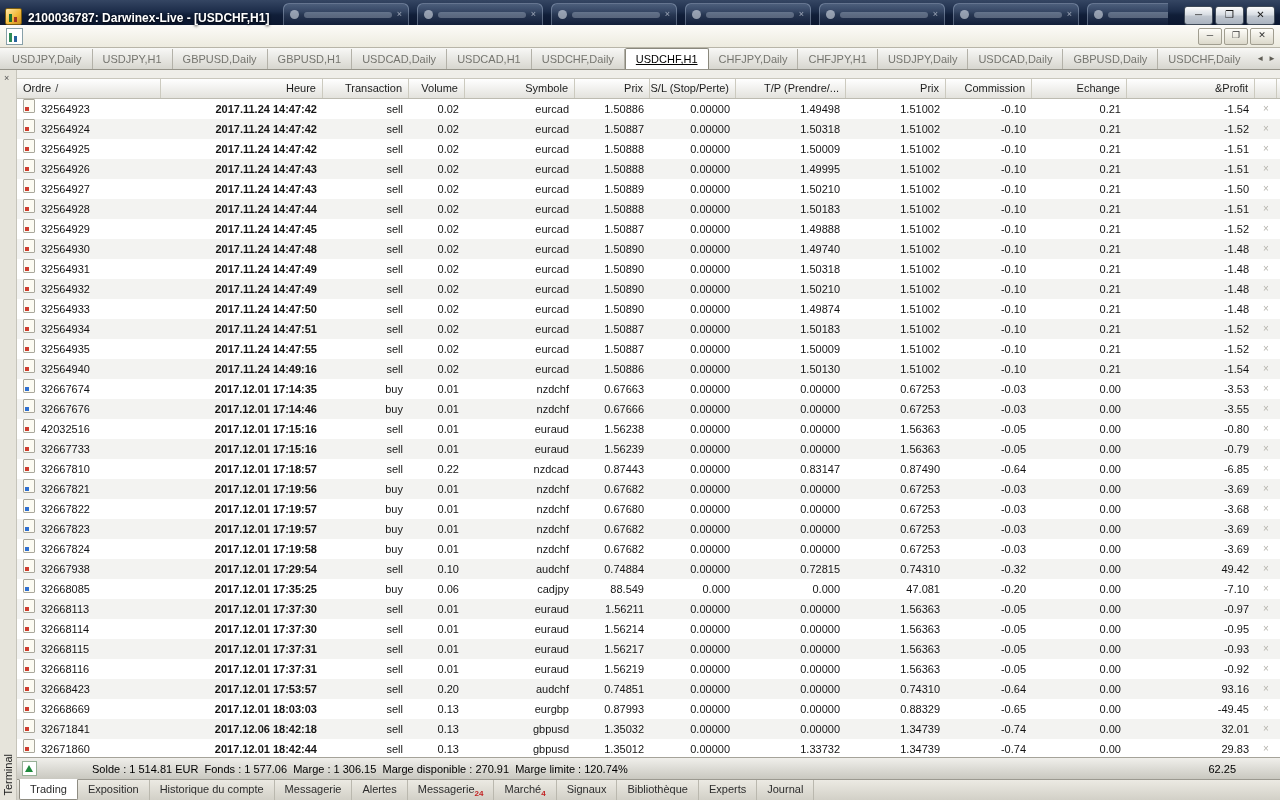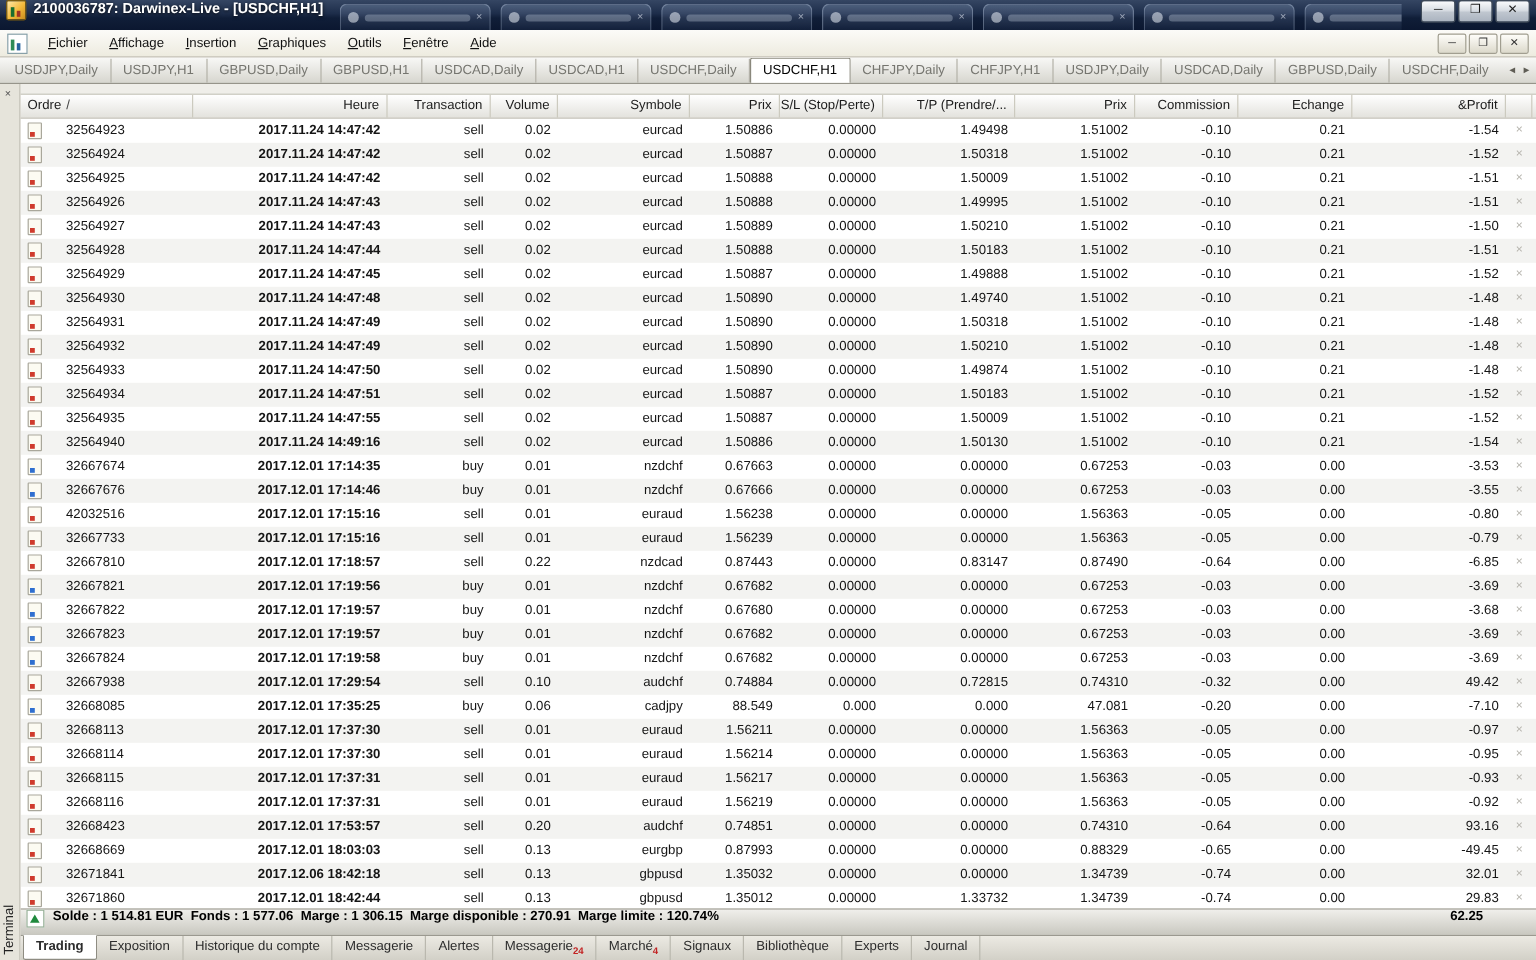--- a/index.html
+++ b/index.html
@@ -1,21 +1,21 @@
 <!DOCTYPE html>
 <html><head>
 <meta charset="utf-8">
 <style>
   html,body{margin:0;padding:0}
   body{width:1280px;height:800px;overflow:hidden;background:#0b1730;
        font-family:"Liberation Sans","DejaVu Sans",sans-serif;font-size:11px;color:#000;}
   .app{width:1280px;height:800px;display:flex;flex-direction:column;background:#f4f3ef;}
 
   
-  .titlebar{height:25px;flex:none;position:relative;display:flex;align-items:flex-start;padding:0 5px;color:#fff;
+  .titlebar{height:25px;flex:none;position:relative;display:flex;align-items:flex-end;padding:0 5px;color:#fff;
             background:linear-gradient(#354663 0%,#1d2d4a 45%,#101e38 60%,#0b1730 100%);}
   .app-icon{width:15px;height:15px;margin-right:6px;border-radius:2px;flex:none;position:relative;z-index:2;
             background:linear-gradient(135deg,#ffe9a8,#f3b93a 55%,#c98d1e);border:1px solid #7a5c10;}
   .app-icon::before{content:"";position:absolute;left:3px;bottom:2px;width:3px;height:8px;background:#1b6e2f;}
   .app-icon::after{content:"";position:absolute;left:8px;bottom:2px;width:3px;height:5px;background:#a33322;}
   .title-text{position:relative;z-index:2;font-size:12px;font-weight:bold;white-space:nowrap;
               text-shadow:0 1px 3px rgba(0,0,0,.9);}
   .bgtabs{position:absolute;left:283px;right:112px;top:3px;bottom:0;display:flex;gap:8px;align-items:flex-end;overflow:hidden;z-index:1;}
   .bgtab{flex:none;width:112px;height:21px;border-radius:6px 6px 0 0;display:flex;align-items:center;padding:0 6px;gap:5px;
          background:linear-gradient(rgba(150,170,200,.30),rgba(60,80,115,.16));
@@ -40,21 +40,21 @@
   .mdi-controls{margin-left:auto;display:flex;gap:2px;}
   .mdibtn{width:22px;height:15px;border:1px solid #a19e90;border-radius:2px;color:#333;
           background:linear-gradient(#fefdf9,#dcd9cb);font-size:9px;line-height:13px;text-align:center;}
 
   
   .charttabs{height:21px;flex:none;position:relative;display:flex;padding:0 32px 0 2px;
              background:linear-gradient(#f8f8f6,#d7d6cf);border-bottom:1px solid #96948a;}
   .ctabs{display:flex;align-items:flex-end;height:21px;overflow:hidden;}
   .ctab{height:20px;line-height:20px;padding:0 10px;color:#75756f;border-right:1px solid #b3b1a8;white-space:nowrap;}
   .ctab.active{background:#fff;border:1px solid #8a887c;border-bottom-color:#fff;border-radius:2px 2px 0 0;
-               color:#000;margin-bottom:-1px;position:relative;z-index:1;}
+               color:#000;margin-bottom:-1px;position:relative;z-index:1;text-decoration:underline;}
   .tab-scroll{position:absolute;right:4px;top:4px;display:flex;gap:4px;}
   .scrollbtn{color:#5f5d55;font-size:8px;line-height:13px;}
 
   
   .bodyrow{flex:1;display:flex;min-height:0;}
   .left-strip{width:16px;flex:none;background:#e6e4db;border-right:1px solid #c6c4ba;position:relative;}
   .strip-close{position:absolute;top:3px;left:4px;font-size:9px;color:#555;}
   .strip-label{position:absolute;bottom:4px;left:2px;writing-mode:vertical-rl;transform:rotate(180deg);
                font-size:11px;color:#222;}
   .terminal{flex:1;display:flex;flex-direction:column;min-width:0;background:#efeee9;}
@@ -67,41 +67,41 @@
   .hc.r{justify-content:flex-end;}
   .hc .sort{margin-left:4px;color:#444;}
   .c0{width:144px}.c1{width:162px}.c2{width:86px}.c3{width:56px}.c4{width:110px}.c5{width:75px}
   .c6{width:86px}.c7{width:110px}.c8{width:100px}.c9{width:86px}.c10{width:95px}.c11{width:128px}.c12{width:22px}
   .rows{flex:1;background:#fff;overflow:hidden;}
   .trow{display:flex;height:20px;line-height:20px;}
   .trow:nth-child(even){background:#f3f3f1;}
   .cell{padding:0 6px;white-space:nowrap;overflow:hidden;flex:none;box-sizing:border-box;color:#151515;}
   .cell.r{text-align:right;}
   .cell.c1{font-weight:bold;}
-  .order-cell{display:flex;align-items:center;gap:20px;}
+  .order-cell{display:flex;gap:6px;}
   .doc{width:10px;height:12px;background:#fcfbf2;border:1px solid #a9a79b;border-radius:1px;position:relative;flex:none;}
   .doc::after{content:"";position:absolute;left:1px;bottom:1px;width:4px;height:4px;}
   .doc.sell::after{background:#cf3b2d;}
   .doc.buy::after{background:#2f6fd0;}
   .close-cell{color:#b5b3ac;text-align:center;padding:0;font-size:10px;}
 
   
-  .balance-row{height:21px;flex:none;display:flex;align-items:flex-start;font-weight:bold;padding-left:3px;
-               background:linear-gradient(#f0efeb,#c9c8c0);border-top:1px solid #a5a399;}
+  .balance-row{height:21px;flex:none;display:flex;align-items:center;font-weight:normal;padding-left:3px;
+               background:linear-gradient(#f0efeb,#c9c8c0);border-top:1px solid #a5a399;gap:48px;}
   .bal-icon{width:13px;height:13px;flex:none;border:1px solid #97b097;background:#fff;margin:0 7px 0 2px;position:relative;}
   .bal-icon::after{content:"";position:absolute;left:2px;top:3px;width:0;height:0;
                    border-left:4px solid transparent;border-right:4px solid transparent;border-bottom:7px solid #1f8a3d;}
   .bal-text{white-space:pre;color:#000;}
   .bal-profit{margin-left:auto;padding-right:44px;}
 
   
   .bottom-tabs{height:20px;flex:none;display:flex;align-items:stretch;padding-left:2px;
                background:linear-gradient(#eceae3,#d2d0c7);border-top:1px solid #9b9990;}
   .btab{padding:0 10px;line-height:19px;color:#2c2c2c;border-right:1px solid #bab8ae;white-space:nowrap;}
-  .btab.active{background:#fff;font-weight:bold;border:1px solid #8e8c82;border-top-color:#fff;margin-top:-1px;
+  .btab.active{background:#fff;font-weight:normal;border:1px solid #8e8c82;border-top-color:#fff;margin-top:-1px;
                border-radius:0 0 2px 2px;position:relative;z-index:1;}
   .badge{color:#c22222;font-size:8px;vertical-align:-3px;margin-left:0;font-weight:bold;}
 </style>
 </head>
 <body>
 
 <div class="app">
 
   <div class="titlebar">
     <span class="app-icon"></span>
@@ -144,29 +144,20 @@
       </div>
     <div class="win-controls">
       <span class="winbtn">─</span>
       <span class="winbtn">❐</span>
       <span class="winbtn">✕</span>
     </div>
   </div>
 
   <div class="menubar">
     <span class="mt-icon"></span>
-    <div class="menu-items" id="menu-items">
-        <span class="menu-item">Fichier</span>
-        <span class="menu-item">Affichage</span>
-        <span class="menu-item">Insertion</span>
-        <span class="menu-item">Graphiques</span>
-        <span class="menu-item">Outils</span>
-        <span class="menu-item">Fenêtre</span>
-        <span class="menu-item">Aide</span>
-      </div>
     <div class="mdi-controls">
       <span class="mdibtn">─</span>
       <span class="mdibtn">❐</span>
       <span class="mdibtn">✕</span>
     </div>
   </div>
 
   <div class="charttabs">
     <div class="ctabs" id="chart-tabs">
         <span class="ctab">USDJPY,Daily</span>

